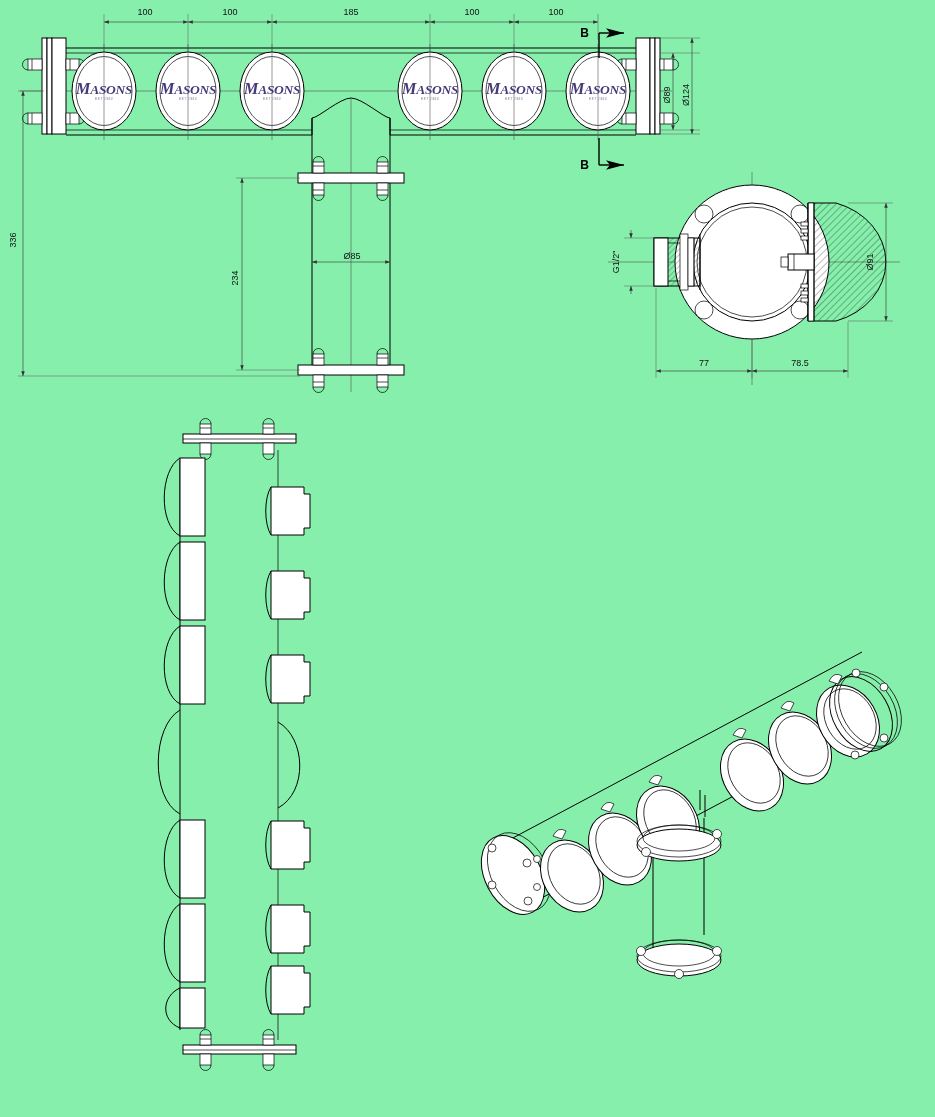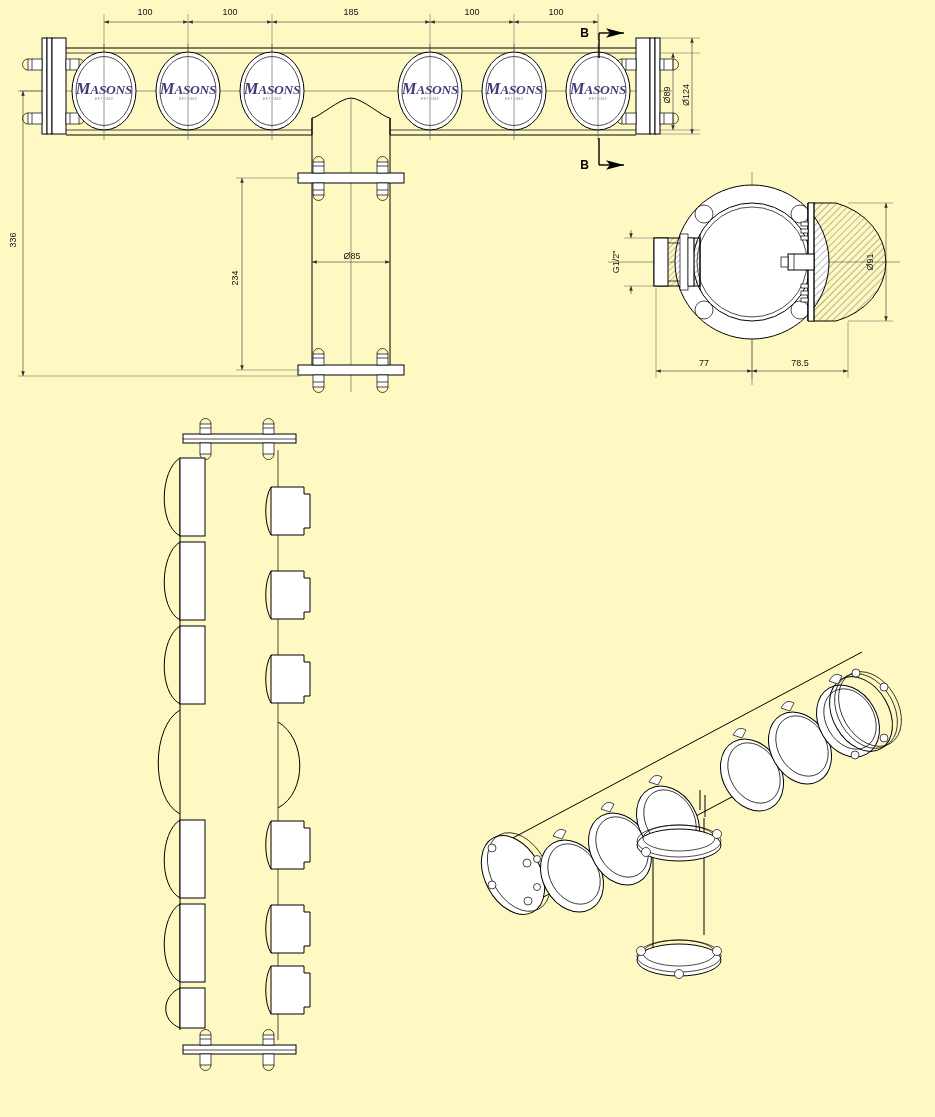--- a/index.html
+++ b/index.html
@@ -6,21 +6,21 @@
   html, body {
     margin: 0;
     padding: 0;
     background: #ffffff;
     font-family: "Liberation Sans", sans-serif;
   }
   #sheet {
     position: relative;
     width: 935px;
     height: 1117px;
-    background: #fef9c3;
+    background: #86efac;
     overflow: hidden;
   }
   svg.drawing {
     position: absolute;
     left: 0;
     top: 0;
     width: 935px;
     height: 1117px;
   }
   .ln   { stroke: #000000; stroke-width: 1; fill: none; }

